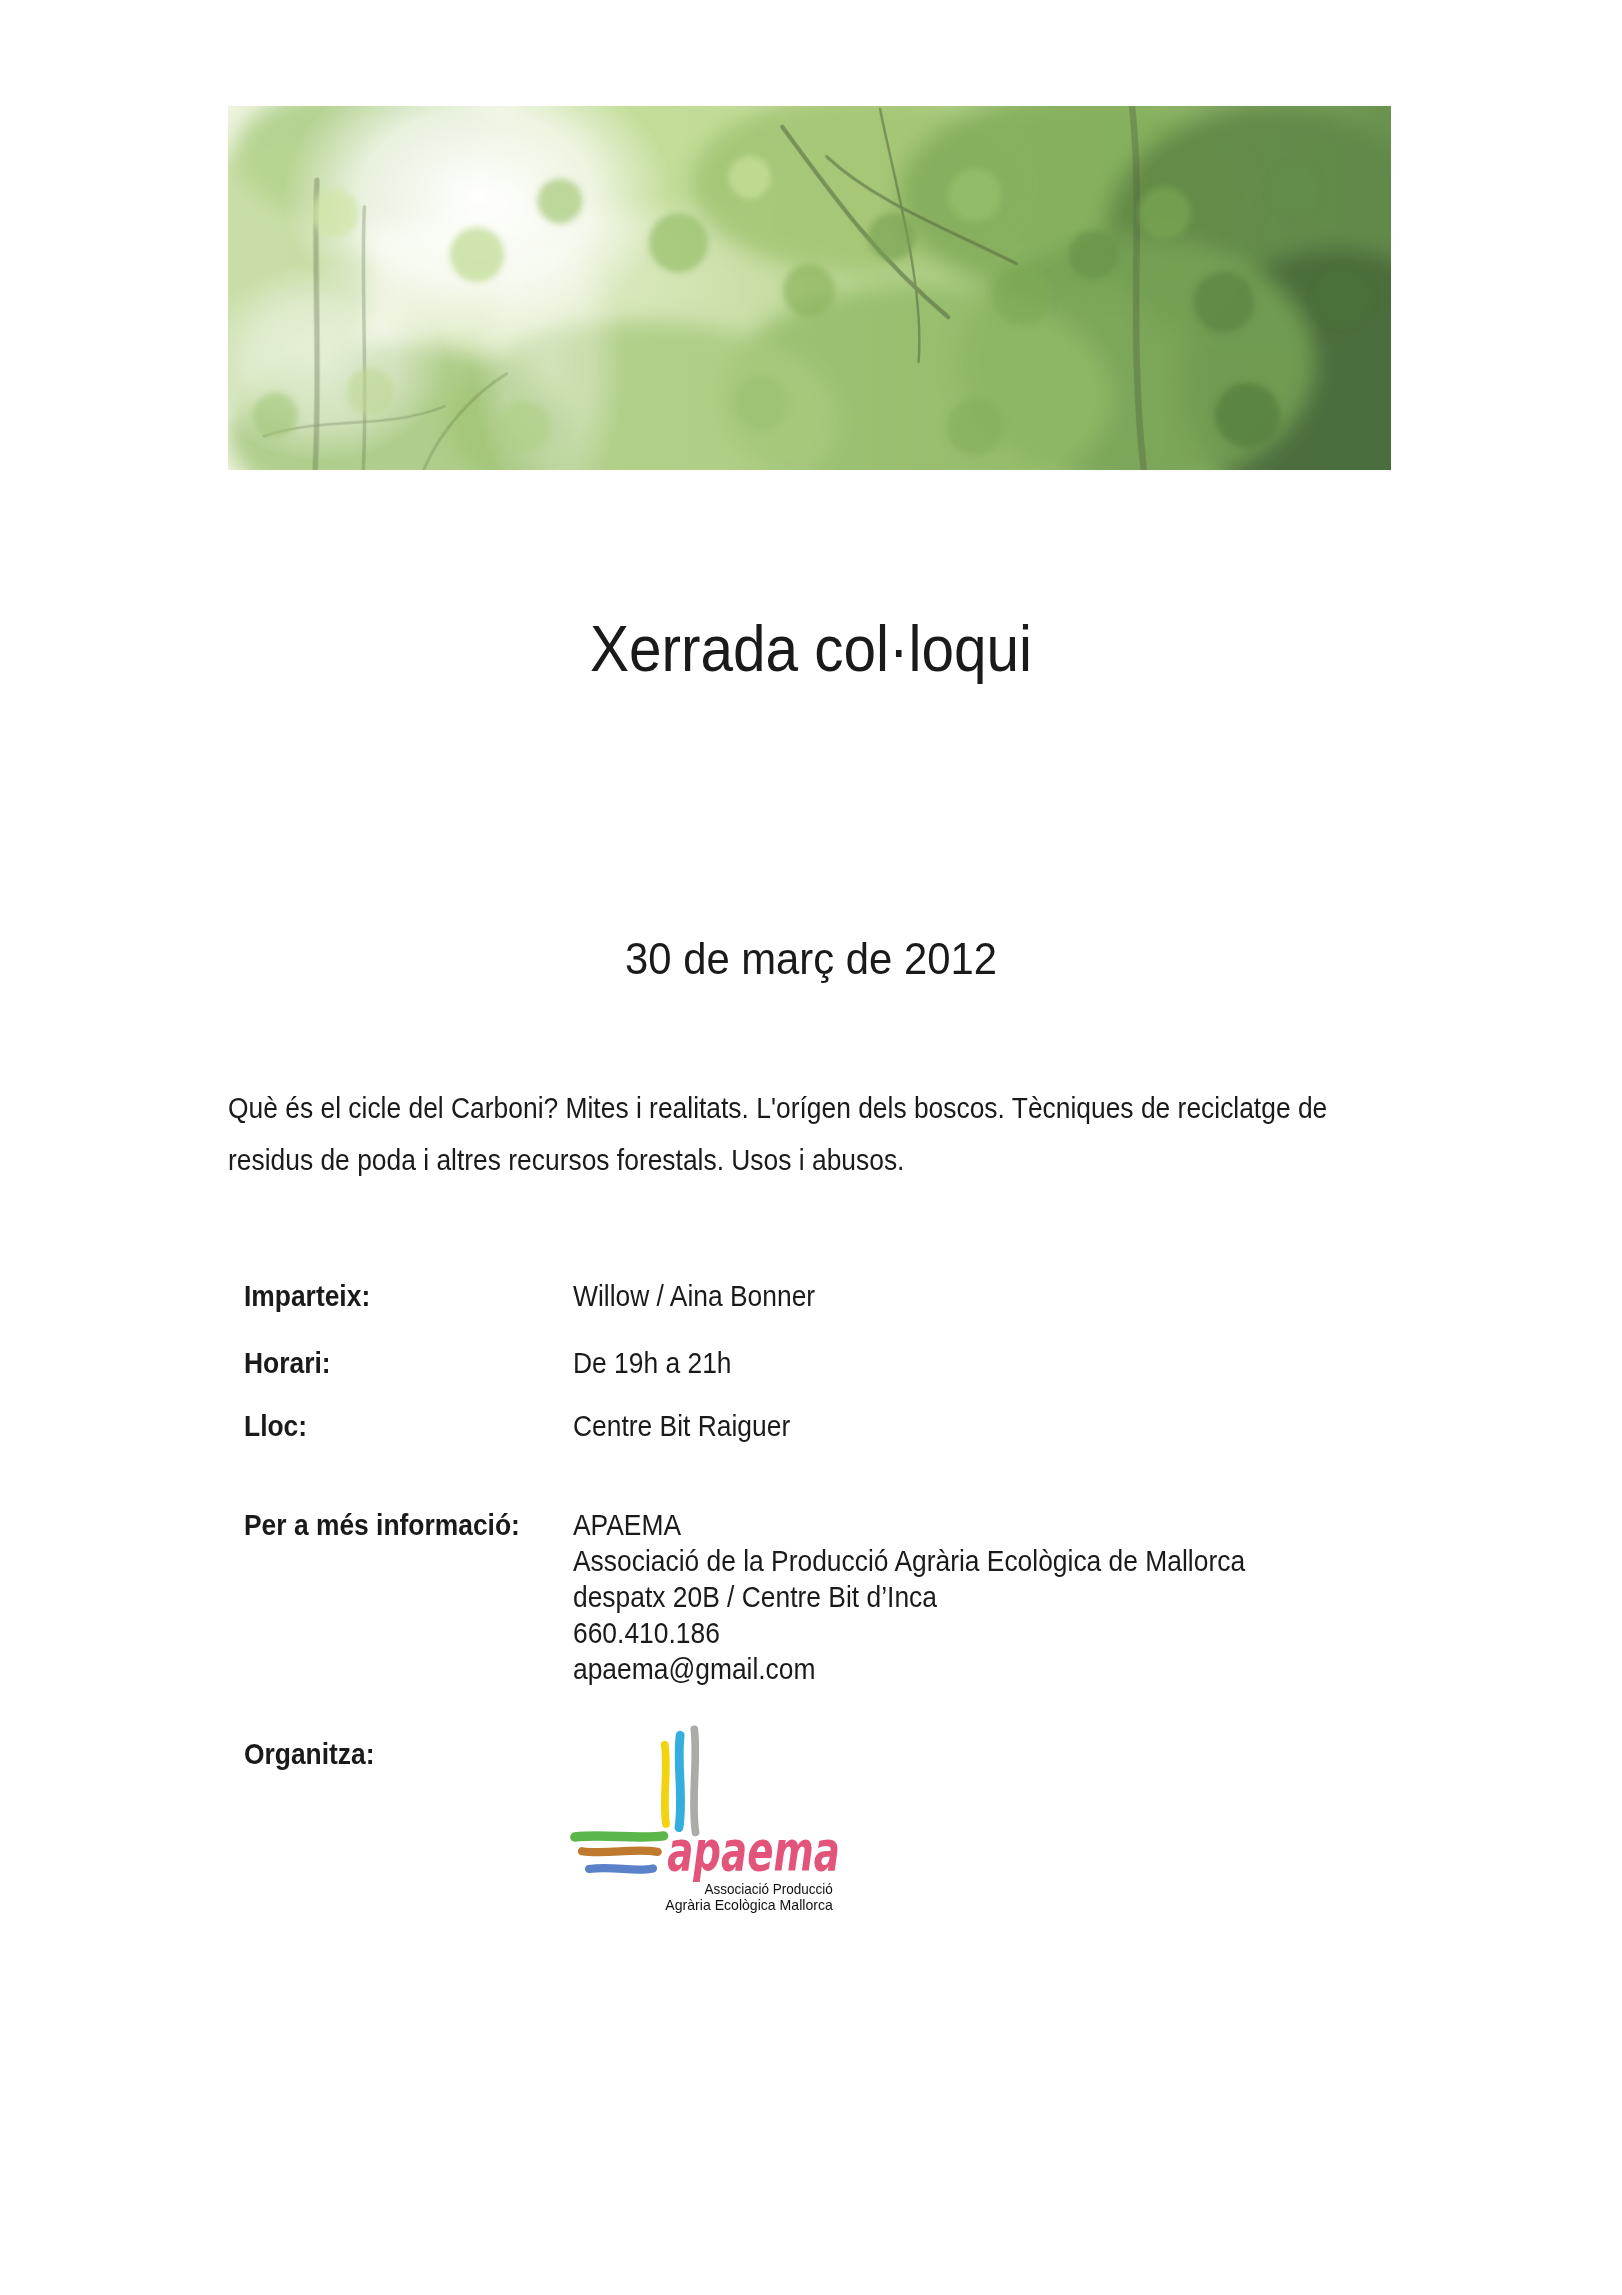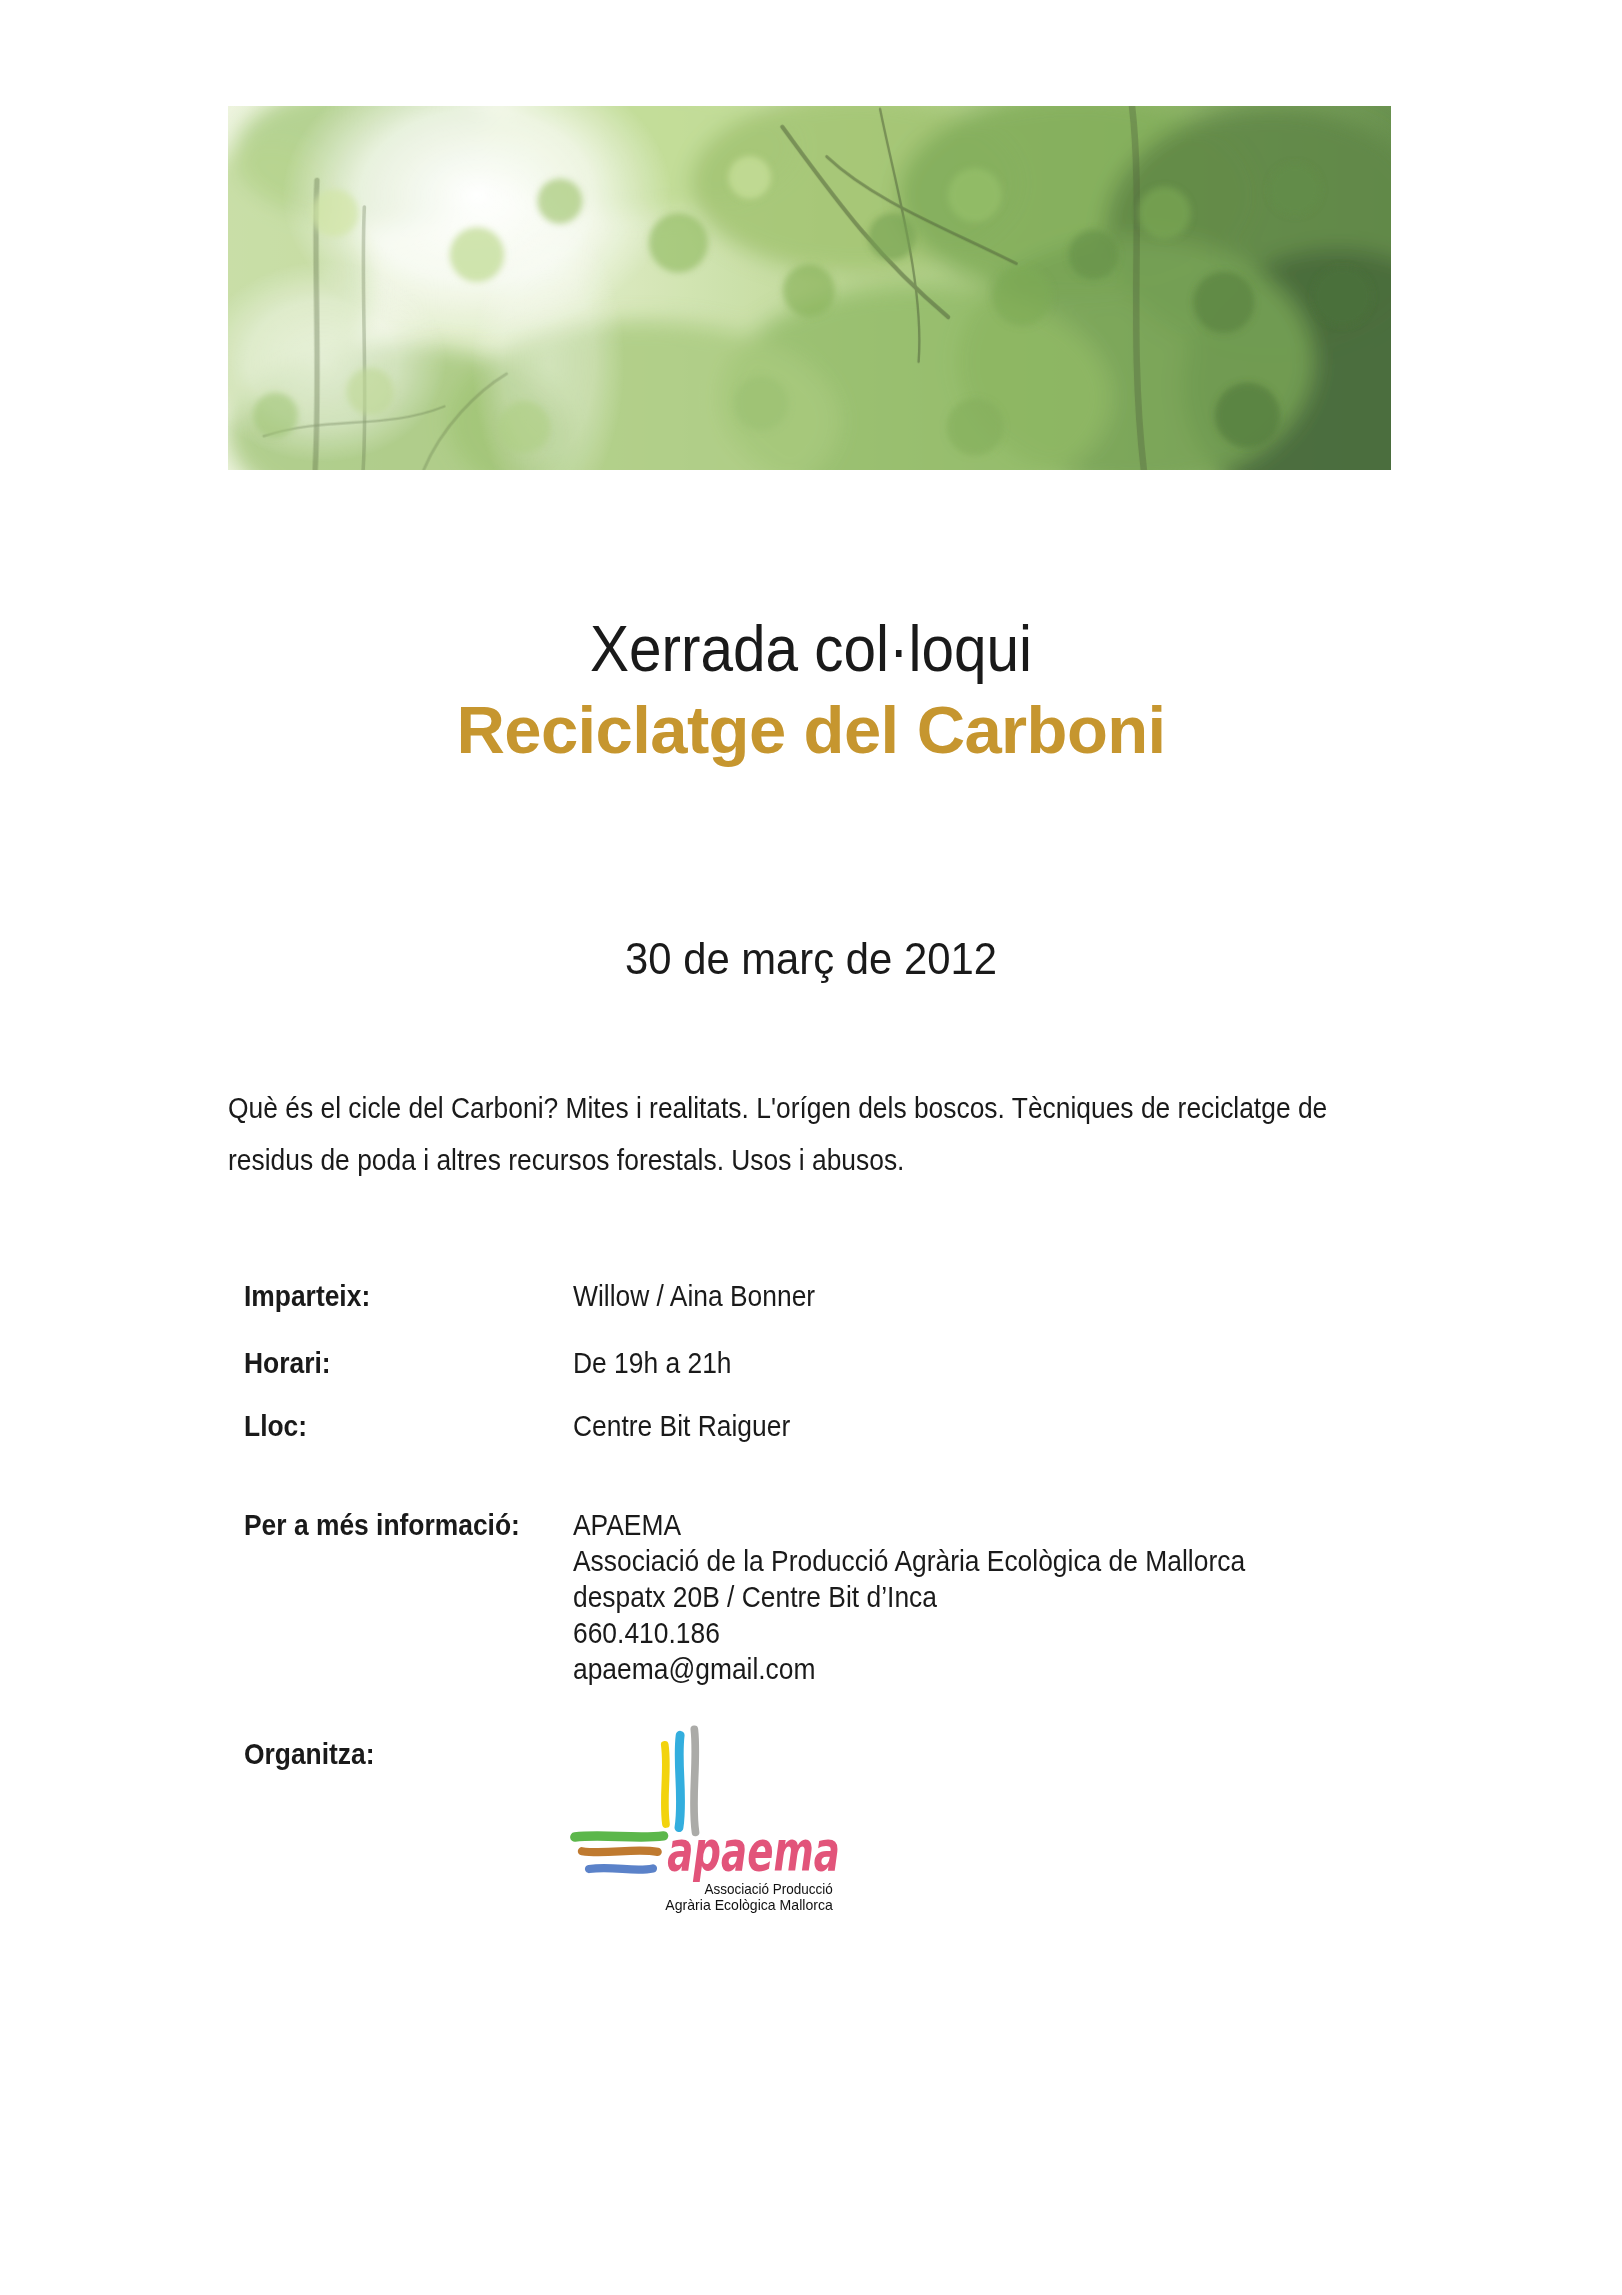--- a/index.html
+++ b/index.html
@@ -196,21 +196,20 @@
         <circle cx="500" cy="540" r="44" fill="#a8cb79" opacity="0.6"></circle>
         <circle cx="240" cy="480" r="40" fill="#b9d68c" opacity="0.6"></circle>
         <circle cx="80" cy="520" r="38" fill="#9ac26d" opacity="0.6"></circle>
       </g>
 
       <rect width="1962" height="612" fill="#ffffff" opacity="0.07"></rect>
     </svg>
   </div>
 
   <div class="title-line t-black">Xerrada col·loqui</div>
-  <div class="title-line t-gold l1">Reciclatge del Carboni</div>
 
   <div class="date-line">30 de març de 2012</div>
 
   <div class="desc">
     <div>Què és el cicle del Carboni? Mites i realitats. L'orígen dels boscos. Tècniques de reciclatge de</div>
     <div>residus de poda i altres recursos forestals. Usos i abusos.</div>
   </div>
 
   <div class="row-label r1">Imparteix:</div>
   <div class="row-value r1">Willow / Aina Bonner</div>

